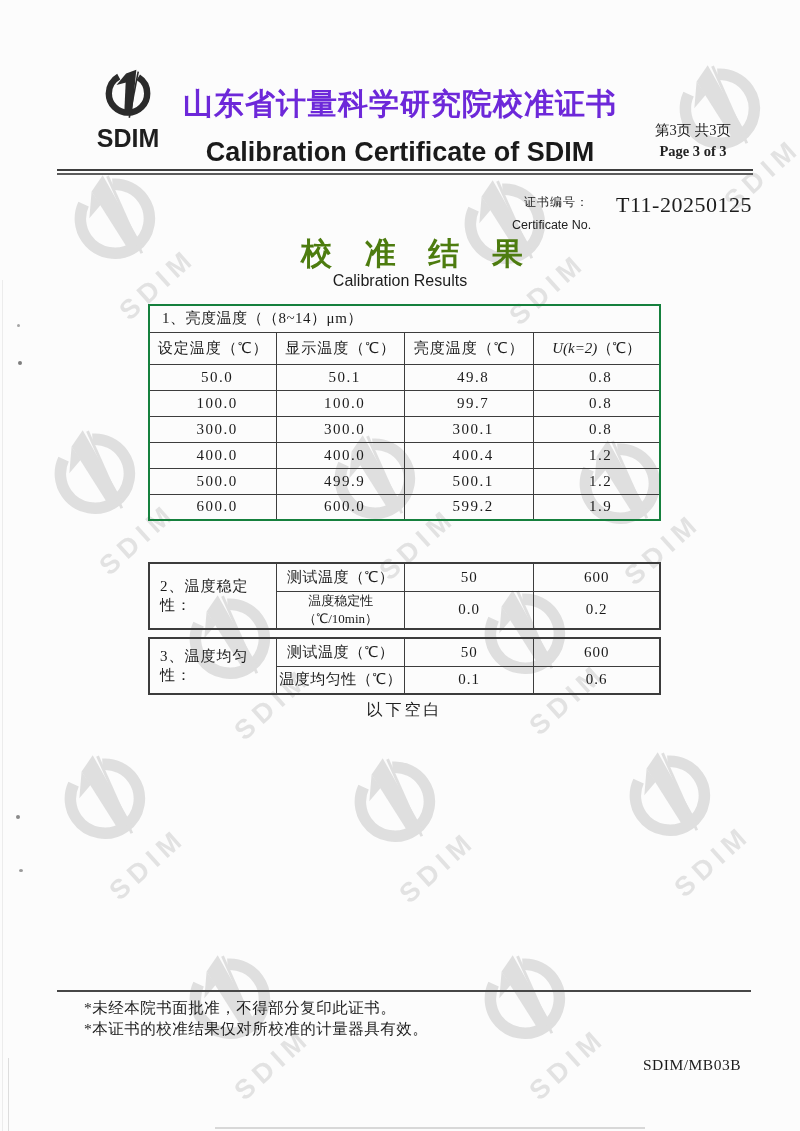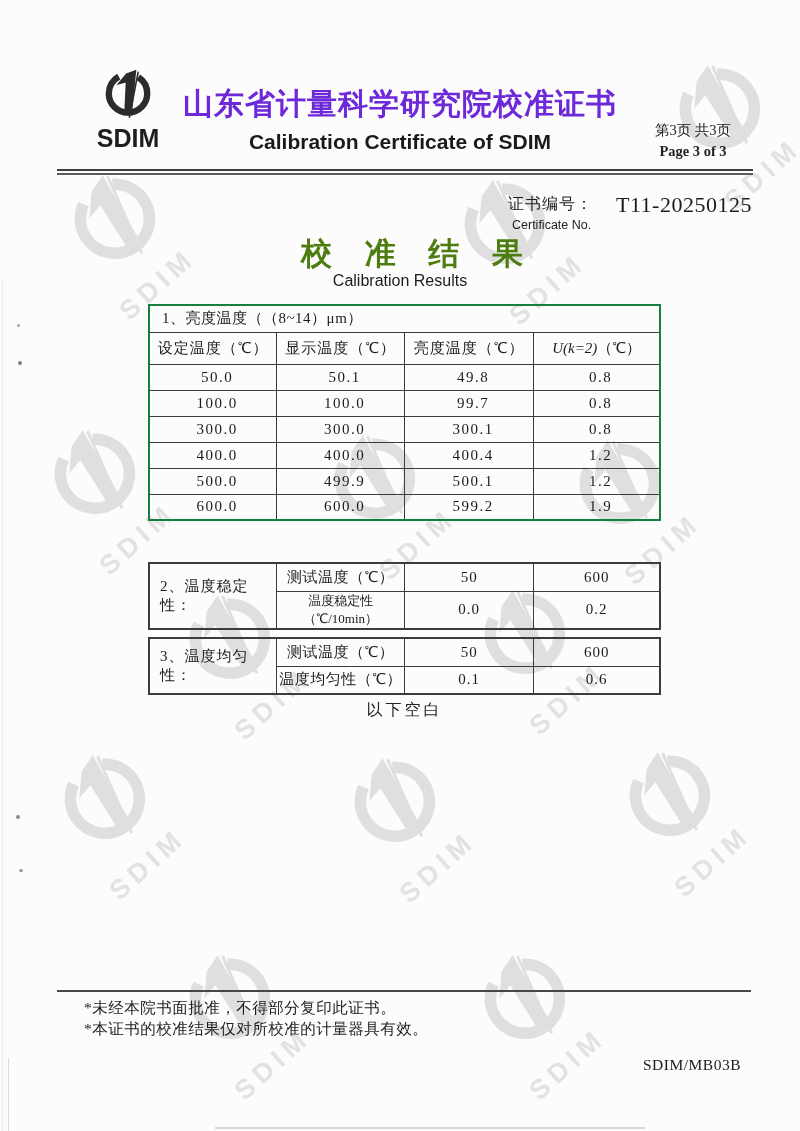--- a/index.html
+++ b/index.html
@@ -31,31 +31,31 @@
   .logo-fill { fill:#2b2b2b; }
   .logo-line { fill:none; stroke:#2b2b2b; stroke-width:2.5; }
   .logo-text {
     font-family:"Liberation Sans", sans-serif; font-weight:bold;
     font-size:25px; color:#1e1e1e; letter-spacing:0; margin-top:-4px;
   }
   .titles { position:absolute; left:155px; top:84px; width:490px; text-align:center; }
   .title-cn { font-size:30px; font-weight:bold; letter-spacing:1px; color:#6d28d9; }
   .title-en {
     font-family:"Liberation Sans", sans-serif; font-weight:bold;
-    font-size:21px; color:#1a1a1a; margin-top:5px;
+    font-size:27px; color:#1a1a1a; margin-top:12px;
   }
   .page-info { position:absolute; left:636px; top:120px; width:114px; text-align:center;
                font-size:14.5px; line-height:21px; color:#222; }
   .page-info .en { font-family:"Liberation Serif", serif;font-weight:bold; }
 
   .double-rule { position:absolute; left:57px; top:169px; width:696px; height:6px;
                  border-top:2px solid #3e3e3e; border-bottom:2px solid #5c5c5c; }
 
   
-  .cert-label { position:absolute; left:508px; top:194px; font-size:16px; letter-spacing:1px; }
+  .cert-label { position:absolute; left:524px; top:194px; font-size:12px; letter-spacing:1px; }
   .cert-number { position:absolute; left:616px; top:192px; font-size:22px; letter-spacing:0.5px; }
   .cert-label-en { position:absolute; left:512px; top:218px;
                    font-family:"Liberation Sans", sans-serif; font-size:12.5px; color:#222; }
 
   
   .results-title { position:absolute; left:0; top:233px; width:800px; text-align:center;
                    font-family:"Liberation Sans", sans-serif; font-weight:bold;
                    font-size:31px; letter-spacing:12px; text-indent:12px; color:#4d7c0f;margin-left:12px; }
   .results-sub { position:absolute; left:0; top:272px; width:800px; text-align:center;
                  font-family:Liberation Sans, sans-serif; font-size:16px; color:#1c1c1c; }

